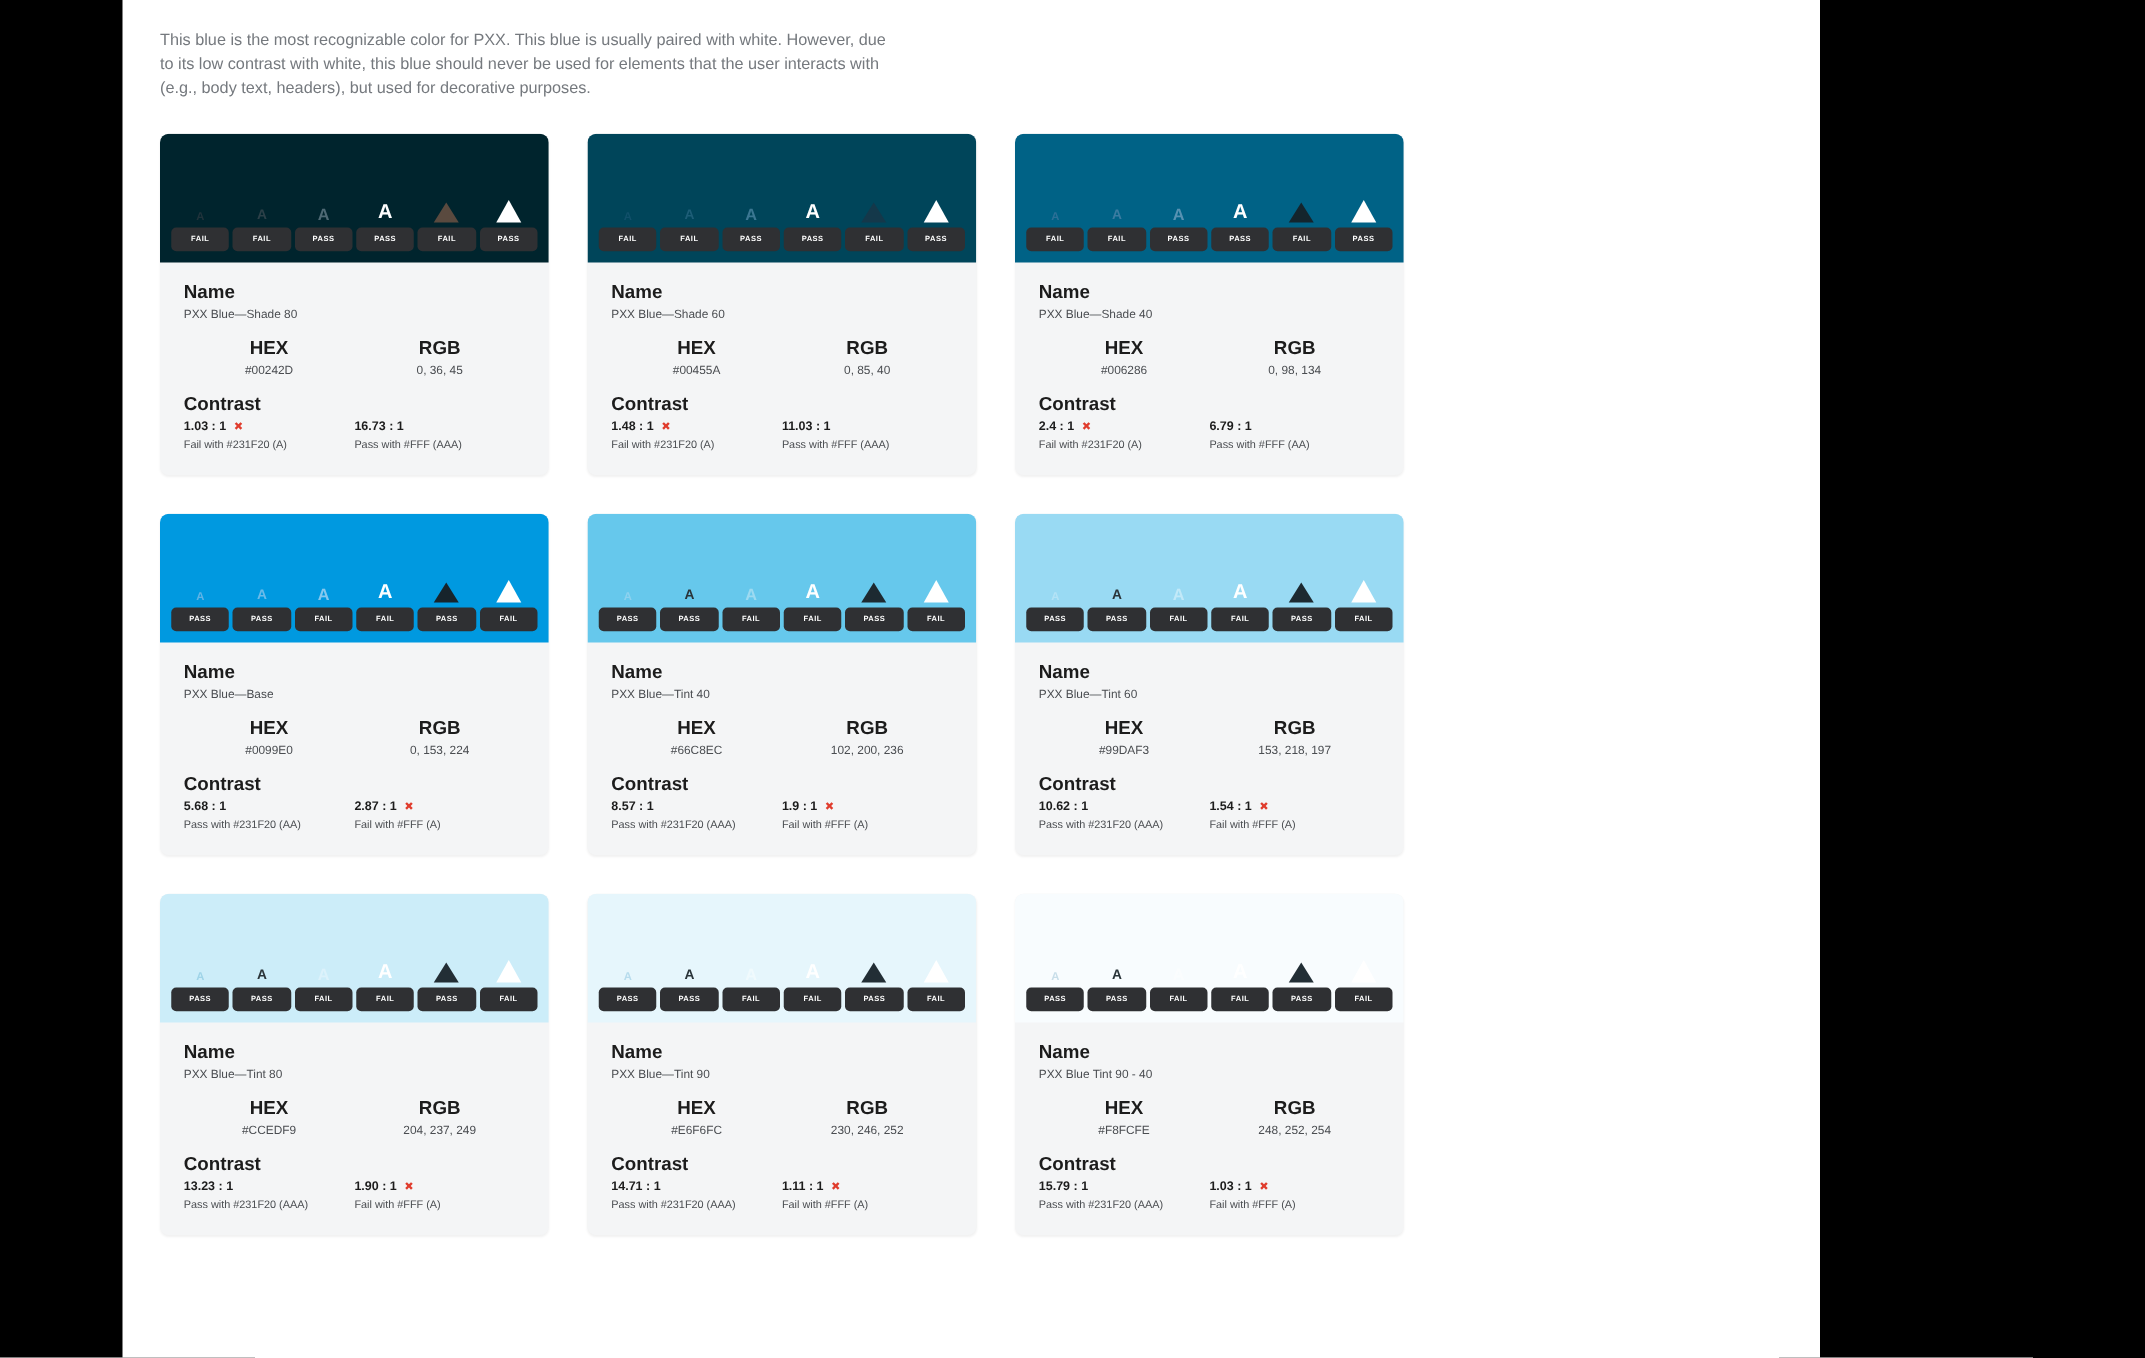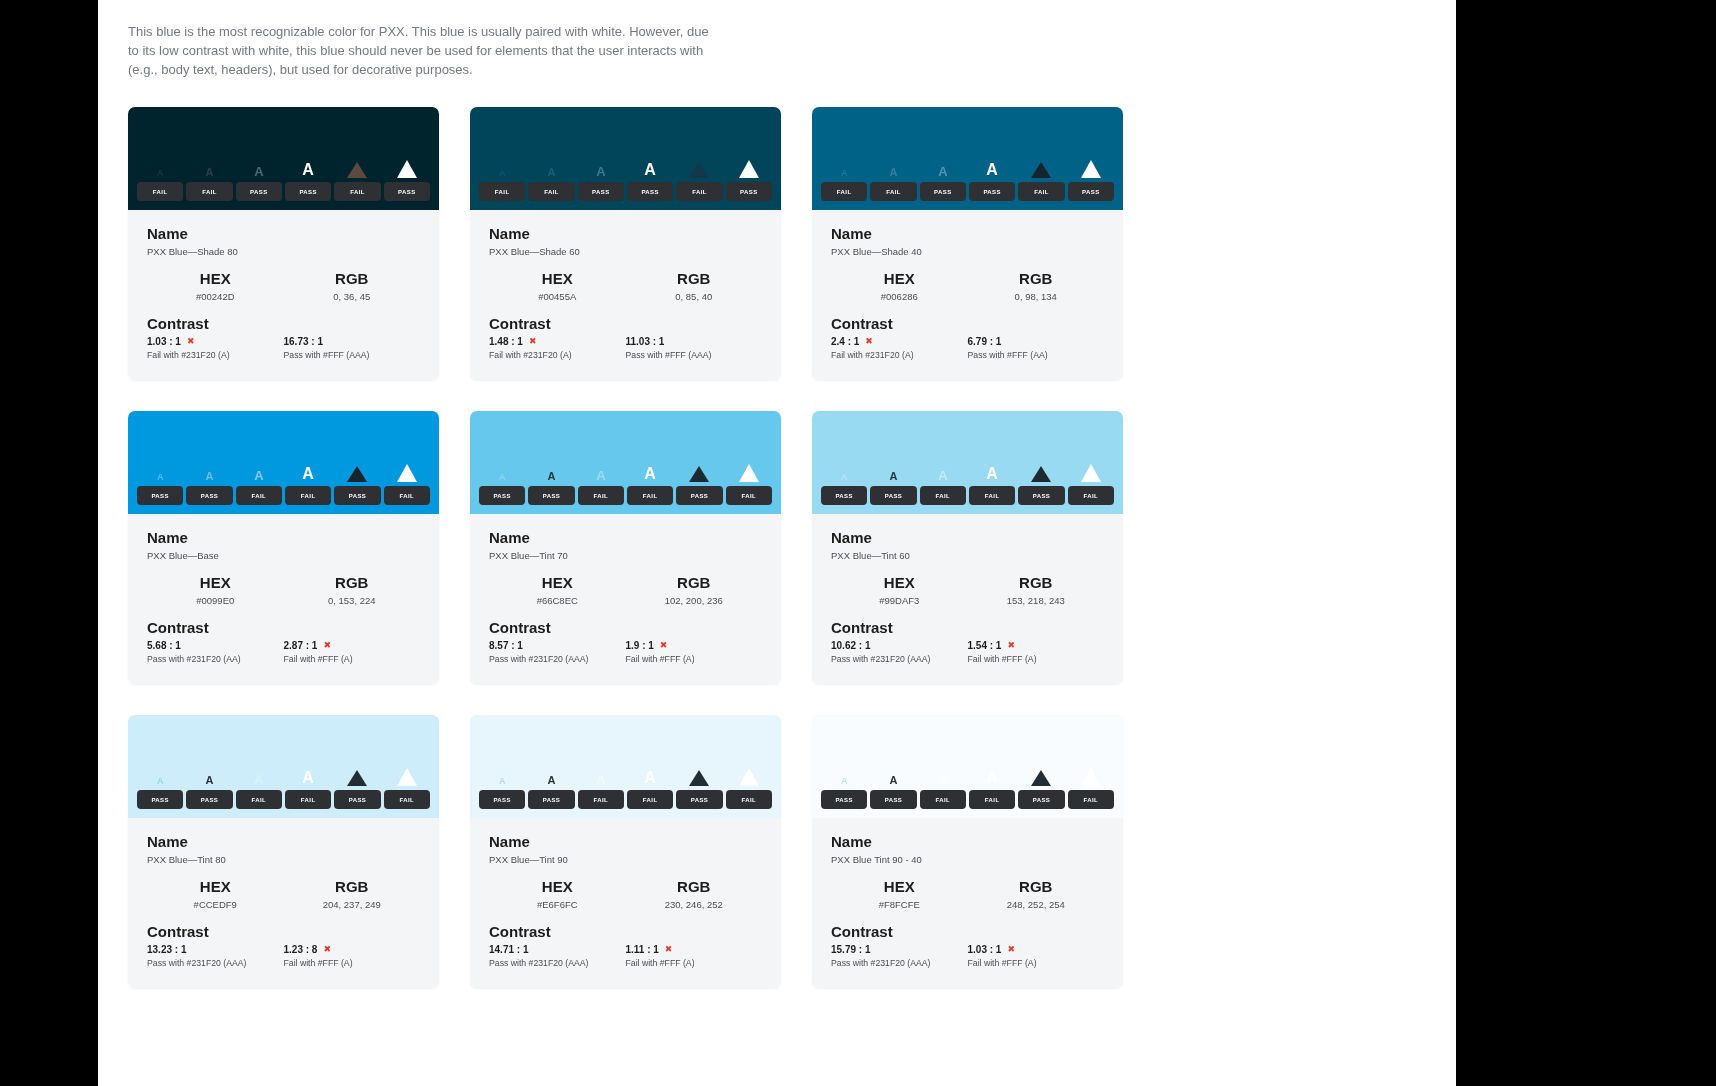--- a/index.html
+++ b/index.html
@@ -475,21 +475,21 @@
               <div class="glyph">
                 <div class="tri" style="border-bottom: 18px solid rgb(255, 255, 255);"></div>
               </div>
               <div class="badge">FAIL</div>
             </div>
           </div>
         </div>
         <div class="info">
           <div class="block">
             <div class="lbl">Name</div>
-            <div class="val">PXX Blue—Tint 70</div>
+            <div class="val">PXX Blue—Tint 40</div>
           </div>
           <div class="block two-col">
             <div class="col">
               <div class="lbl">HEX</div>
               <div class="val">#66C8EC</div>
             </div>
             <div class="col">
               <div class="lbl">RGB</div>
               <div class="val">102, 200, 236</div>
             </div>
@@ -560,21 +560,21 @@
             <div class="lbl">Name</div>
             <div class="val">PXX Blue—Tint 60</div>
           </div>
           <div class="block two-col">
             <div class="col">
               <div class="lbl">HEX</div>
               <div class="val">#99DAF3</div>
             </div>
             <div class="col">
               <div class="lbl">RGB</div>
-              <div class="val">153, 218, 243</div>
+              <div class="val">153, 218, 197</div>
             </div>
           </div>
           <div class="block">
             <div class="lbl">Contrast</div>
             <div class="two-col">
               <div class="col-wide">
                 <div class="ratio-row">
                   <div class="ratio">10.62 : 1</div>
                 </div>
                 <div class="note">Pass with #231F20 (AAA)</div>
@@ -650,21 +650,21 @@
             <div class="lbl">Contrast</div>
             <div class="two-col">
               <div class="col-wide">
                 <div class="ratio-row">
                   <div class="ratio">13.23 : 1</div>
                 </div>
                 <div class="note">Pass with #231F20 (AAA)</div>
               </div>
               <div class="col-wide">
                 <div class="ratio-row">
-                  <div class="ratio">1.23 : 8</div>
+                  <div class="ratio">1.90 : 1</div>
                   <span class="mark mark-fail">✖</span>
                 </div>
                 <div class="note">Fail with #FFF (A)</div>
               </div>
             </div>
           </div>
         </div>
       </div>
       <div class="card">
         <div class="swatch" style="background: rgb(230, 246, 252);">

